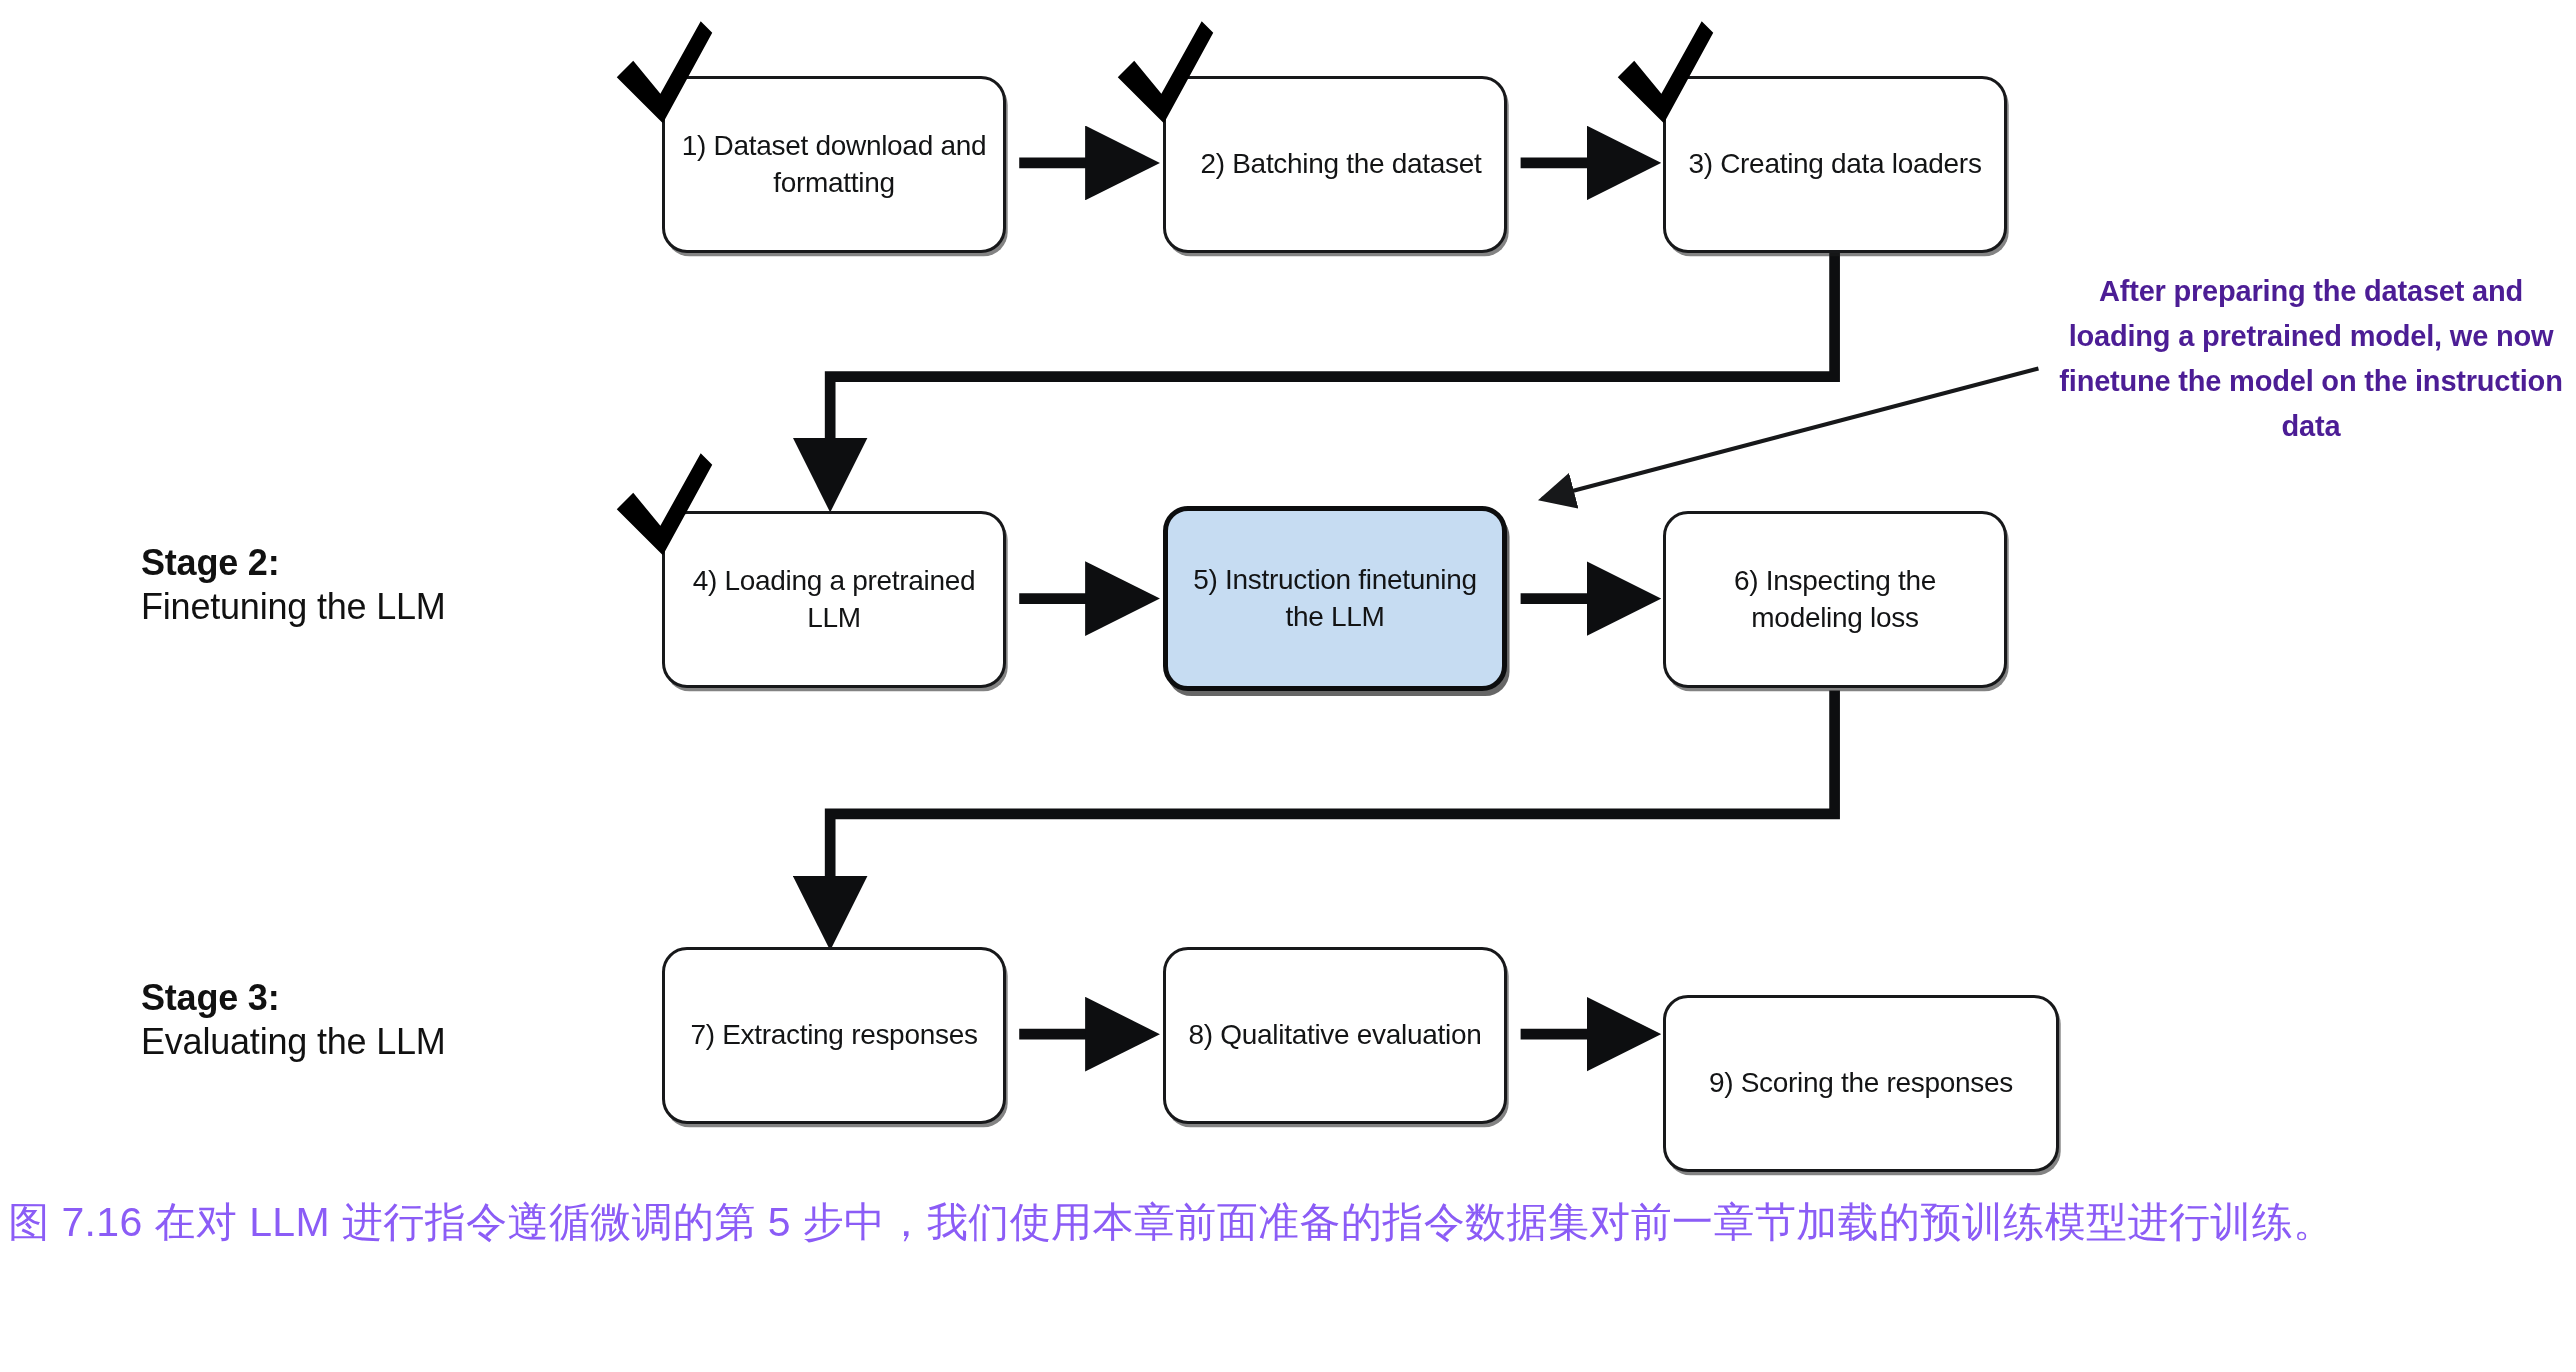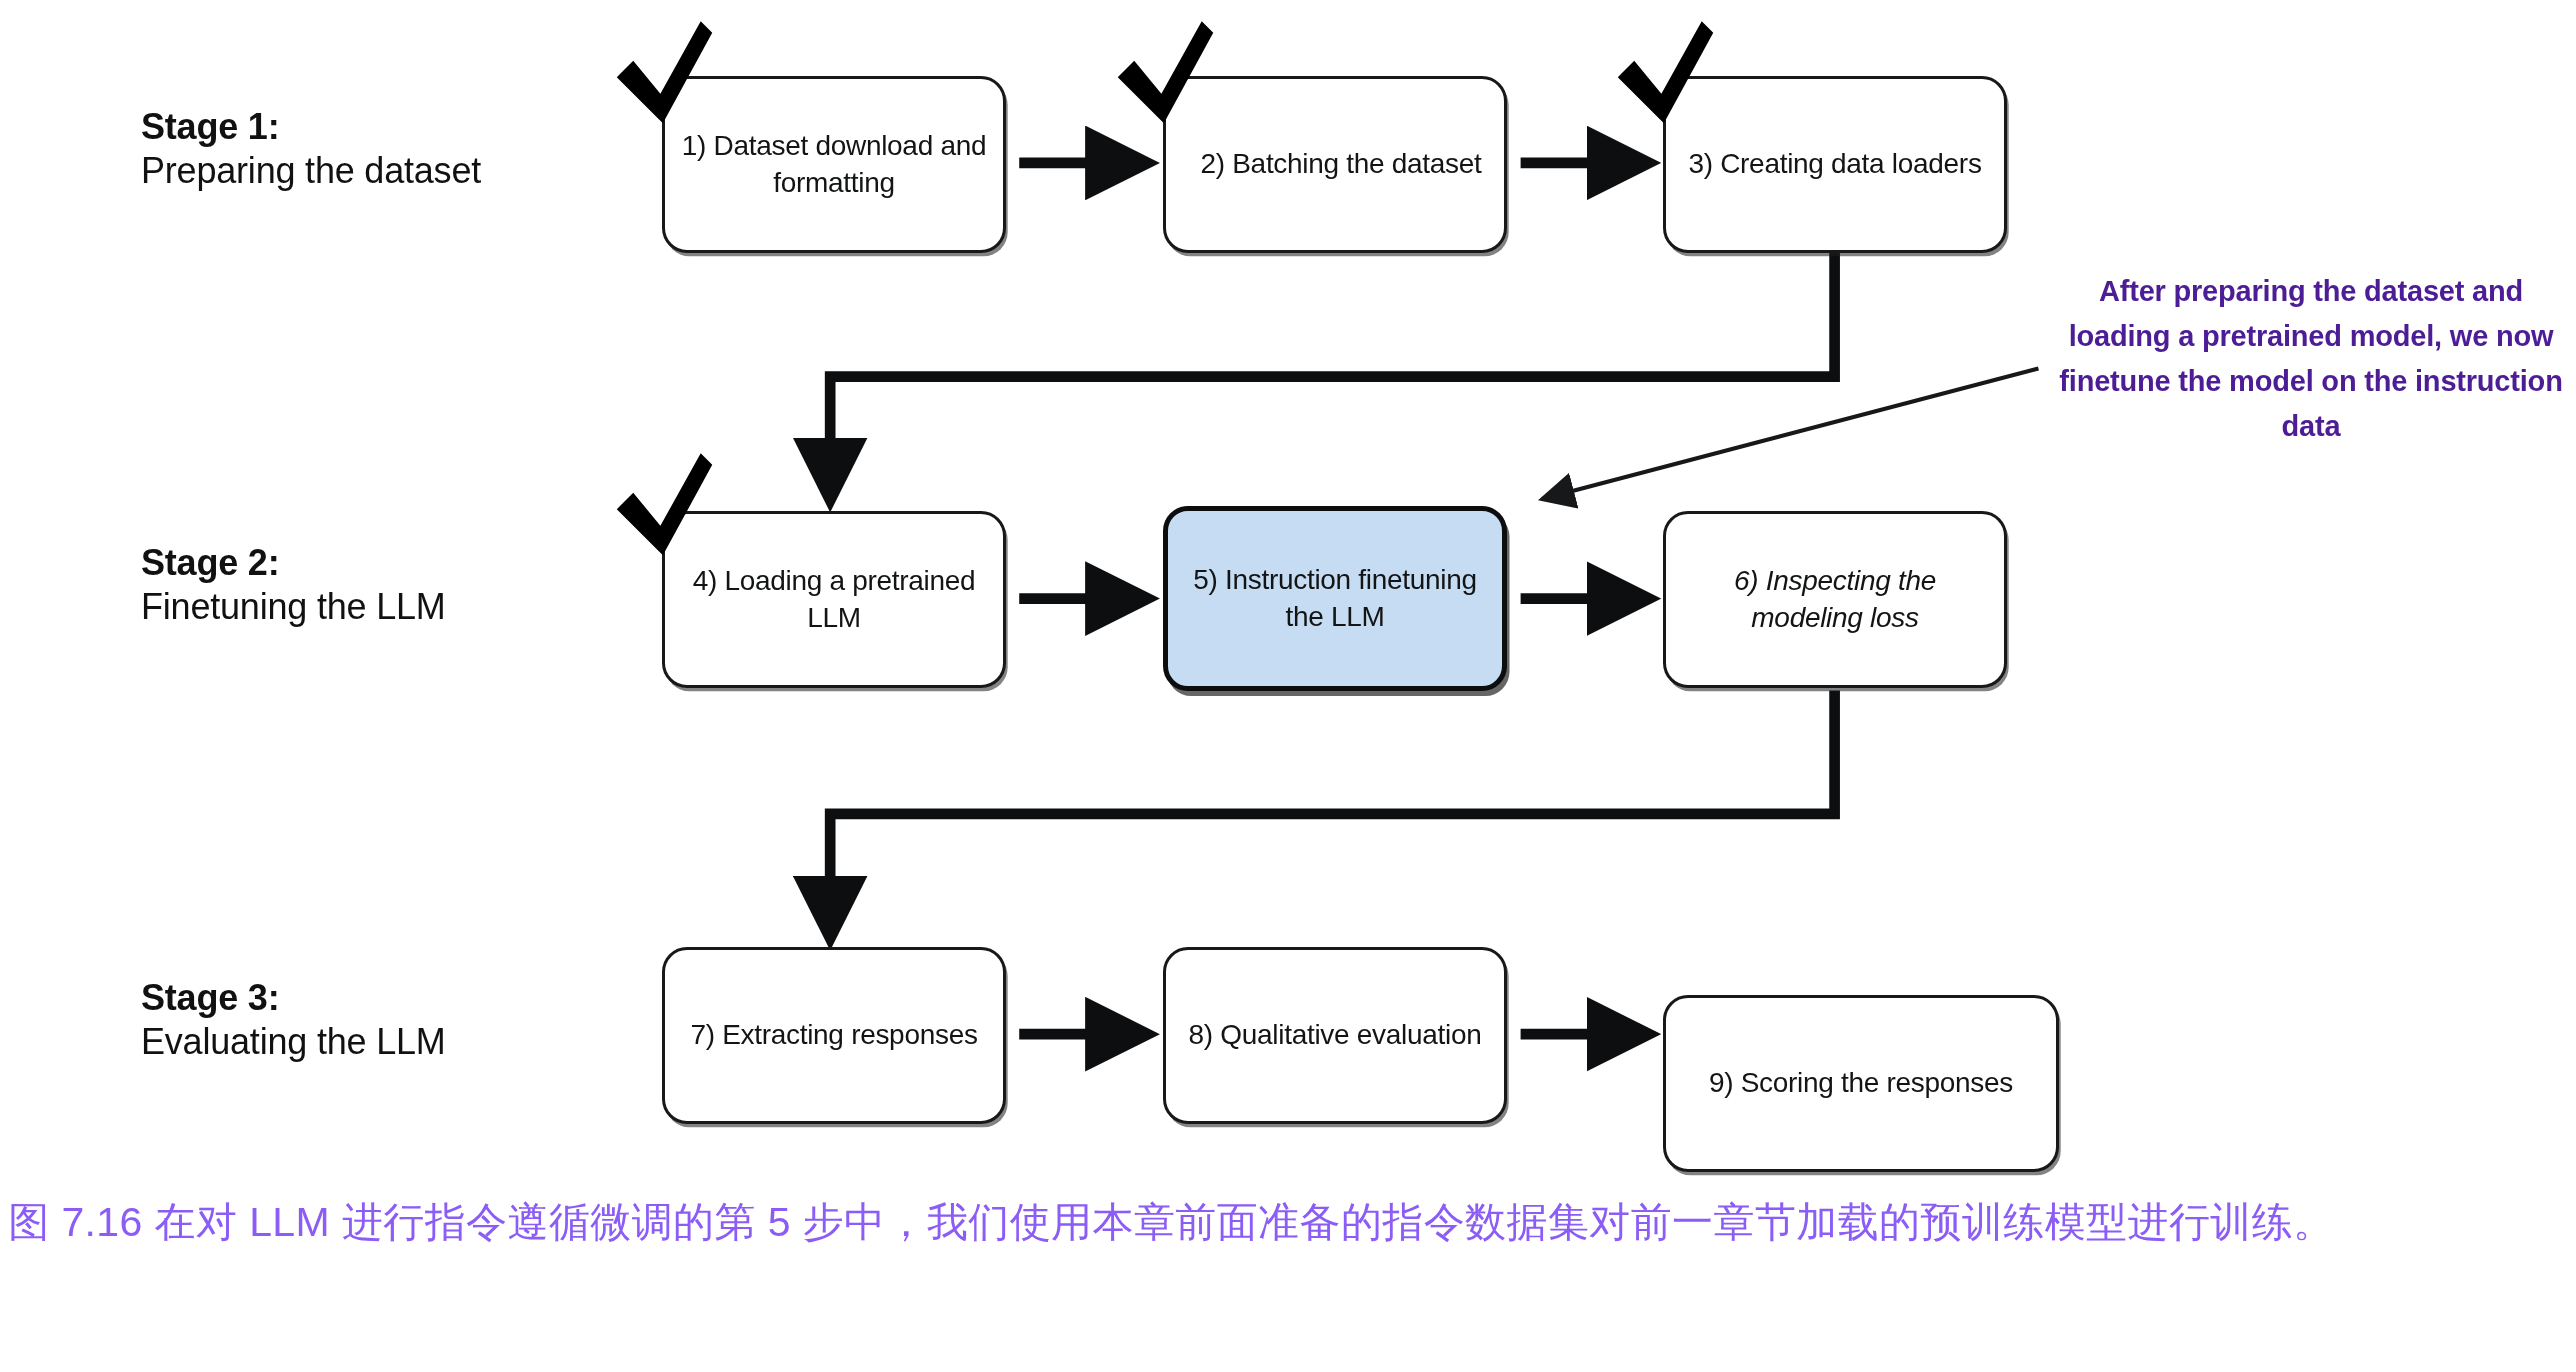--- a/index.html
+++ b/index.html
@@ -138,24 +138,20 @@
     <line x1="1850" y1="728" x2="2003" y2="728" stroke="#0d0e10" stroke-width="13" marker-end="url(#ah)"></line>
 
     <path d="M 2232 840 L 2232 990 L 1010 990 L 1010 1138" fill="none" stroke="#0d0e10" stroke-width="13" marker-end="url(#ah)"></path>
 
     <line x1="1240" y1="1258" x2="1393" y2="1258" stroke="#0d0e10" stroke-width="13" marker-end="url(#ah)"></line>
     <line x1="1850" y1="1258" x2="2003" y2="1258" stroke="#0d0e10" stroke-width="13" marker-end="url(#ah)"></line>
 
     <line x1="2480" y1="448" x2="1876" y2="607" stroke="#17181a" stroke-width="5" marker-end="url(#ah-thin)"></line>
   </svg>
 
-  <div class="stage-label" style="left:141px; top:105px;">
-    <span class="stage-title">Stage 1:</span>
-    <span class="stage-sub">Preparing the dataset</span>
-  </div>
 
   <div class="stage-label" style="left:141px; top:541px;">
     <span class="stage-title">Stage 2:</span>
     <span class="stage-sub">Finetuning the LLM</span>
   </div>
 
   <div class="stage-label" style="left:141px; top:976px;">
     <span class="stage-title">Stage 3:</span>
     <span class="stage-sub">Evaluating the LLM</span>
   </div>
@@ -173,21 +169,21 @@
   </div>
 
   <div class="step-box" style="left:662px; top:511px; width:344px; height:177px;">
     <span class="step-text">4) Loading a pretrained LLM</span>
   </div>
 
   <div class="step-box highlight" style="left:1163px; top:506px; width:344px; height:185px;">
     <span class="step-text">5) Instruction finetuning the LLM</span>
   </div>
 
-  <div class="step-box" style="left:1663px; top:511px; width:344px; height:177px;font-style:italic;">
+  <div class="step-box" style="left:1663px; top:511px; width:344px; height:177px;">
     <span class="step-text">6) Inspecting the modeling loss</span>
   </div>
 
   <div class="step-box" style="left:662px; top:947px; width:344px; height:177px;">
     <span class="step-text">7) Extracting responses</span>
   </div>
 
   <div class="step-box" style="left:1163px; top:947px; width:344px; height:177px;">
     <span class="step-text">8) Qualitative evaluation</span>
   </div>

